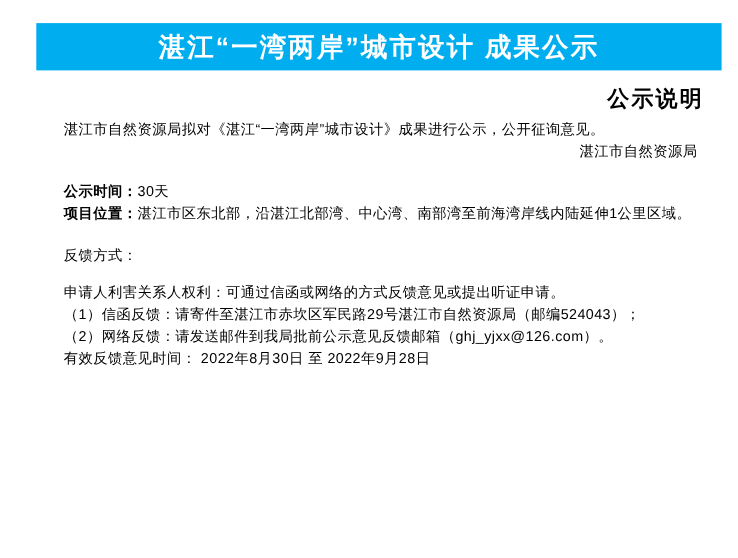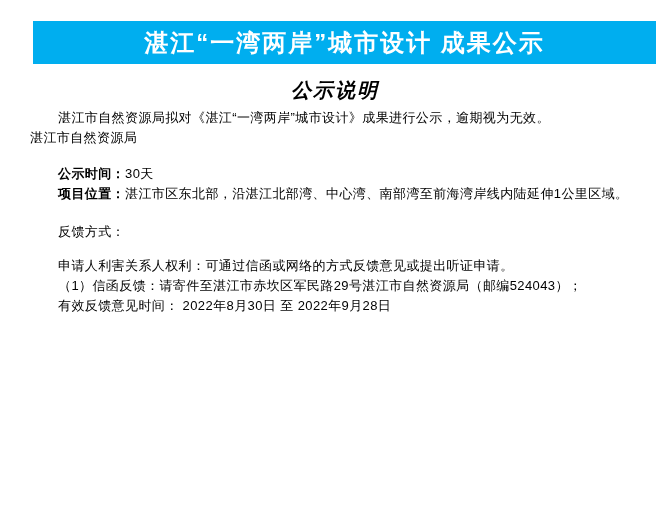--- a/index.html
+++ b/index.html
@@ -33,64 +33,64 @@
     left: 30px;
     top: 78px;
     width: 610px;
     font-size: 13px;
     line-height: 20px;
     letter-spacing: 0.4px;
     text-align: justify;
   }
   .doc-title {
     margin: 0;
-    text-align: center;
+    text-align: right;
     font-size: 20px;
     line-height: 24px;
     font-weight: bold;
     letter-spacing: 2px;
-    font-style: italic;
   }
   p { margin: 0; }
   .indent { text-indent: 28px; }
   .intro { margin-top: 6px; }
-  .signature { padding-right: 6px; }
+  .signature { text-align: right; padding-right: 6px; }
   .info-block { margin-top: 16px; }
   .scope { line-height: 22px; }
   .rights { margin-top: 14px; }
   .feedback-heading { margin-top: 18px; }
   .notes { margin-top: 18px; }
   b.lbl { font-weight: bold; }
 </style>
 </head>
 <body>
 
 <div class="page">
 
   <div class="banner" style="background: rgb(0, 174, 239); color: rgb(255, 255, 255);">
     <span>湛江“一湾两岸”城市设计 成果公示</span>
   </div>
 
   <div class="content">
 
     <h1 class="doc-title">公示说明</h1>
 
-    <p class="indent intro">湛江市自然资源局拟对《湛江“一湾两岸”城市设计》成果进行公示，逾期视为无效。</p>
+    <p class="indent intro">湛江市自然资源局拟对《湛江“一湾两岸”城市设计》成果进行公示，公开征询意见。</p>
 
     <p class="signature">湛江市自然资源局</p>
 
     <div class="info-block">
       <p class="indent"><b class="lbl">公示时间：</b><span>30天</span></p>
       <p class="indent"><b class="lbl">项目位置：</b><span>湛江市区东北部，沿湛江北部湾、中心湾、南部湾至前海湾岸线内陆延伸1公里区域。</span></p>
     </div>
 
     <p class="indent feedback-heading">反馈方式：</p>
 
     <p class="indent rights">申请人利害关系人权利：可通过信函或网络的方式反馈意见或提出听证申请。</p>
 
     <div>
       <p class="indent">（1）信函反馈：请寄件至湛江市赤坎区军民路29号湛江市自然资源局（邮编524043）；</p>
+      <p class="indent">（2）网络反馈：请发送邮件到我局批前公示意见反馈邮箱（ghj_yjxx@126.com）。</p>
       <p class="indent">有效反馈意见时间： 2022年8月30日 至 2022年9月28日</p>
     </div>
 
 
   </div>
 </div>
 
 </body></html>

